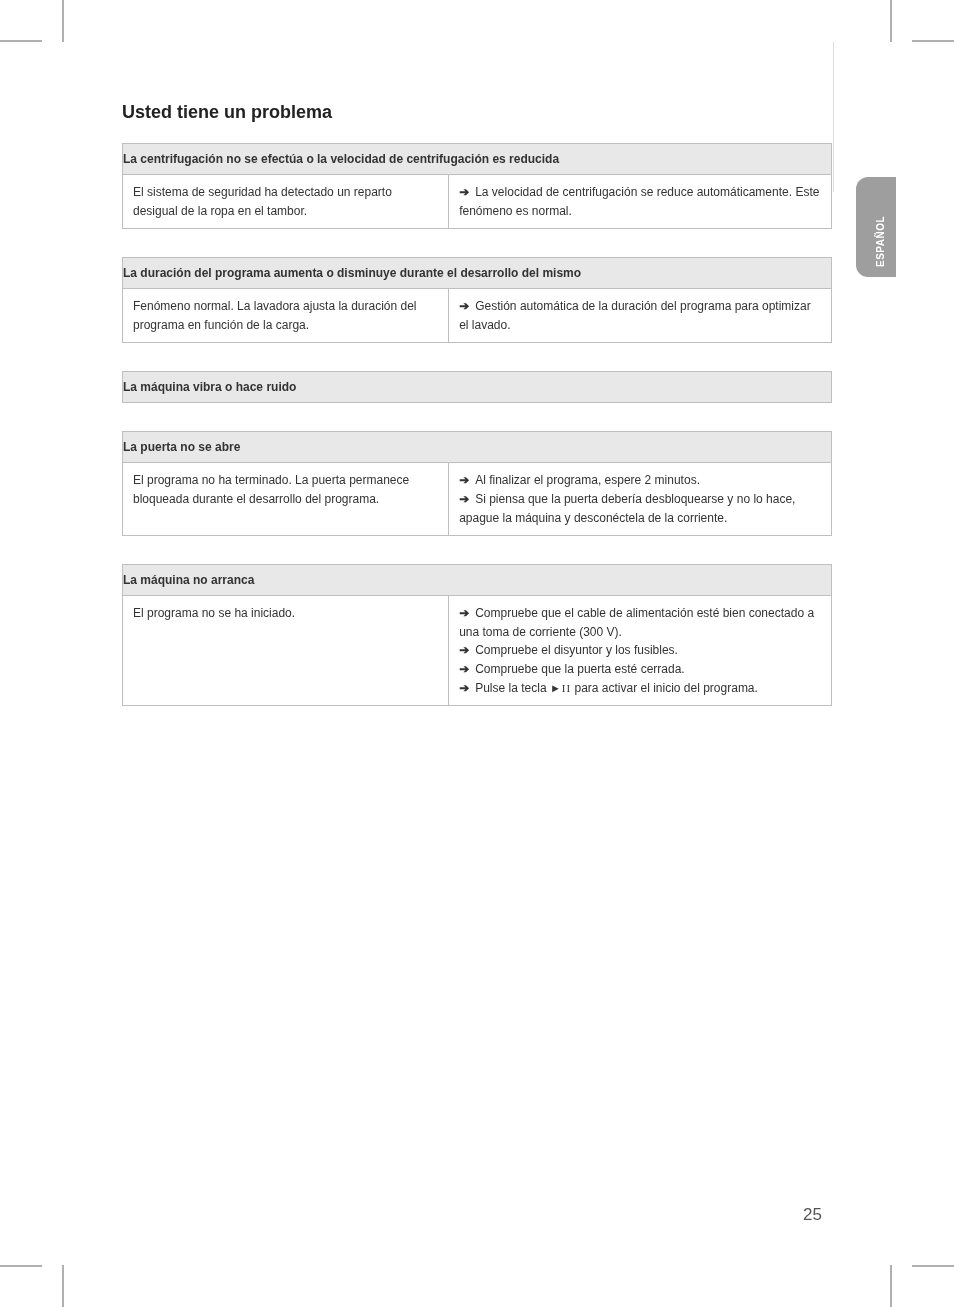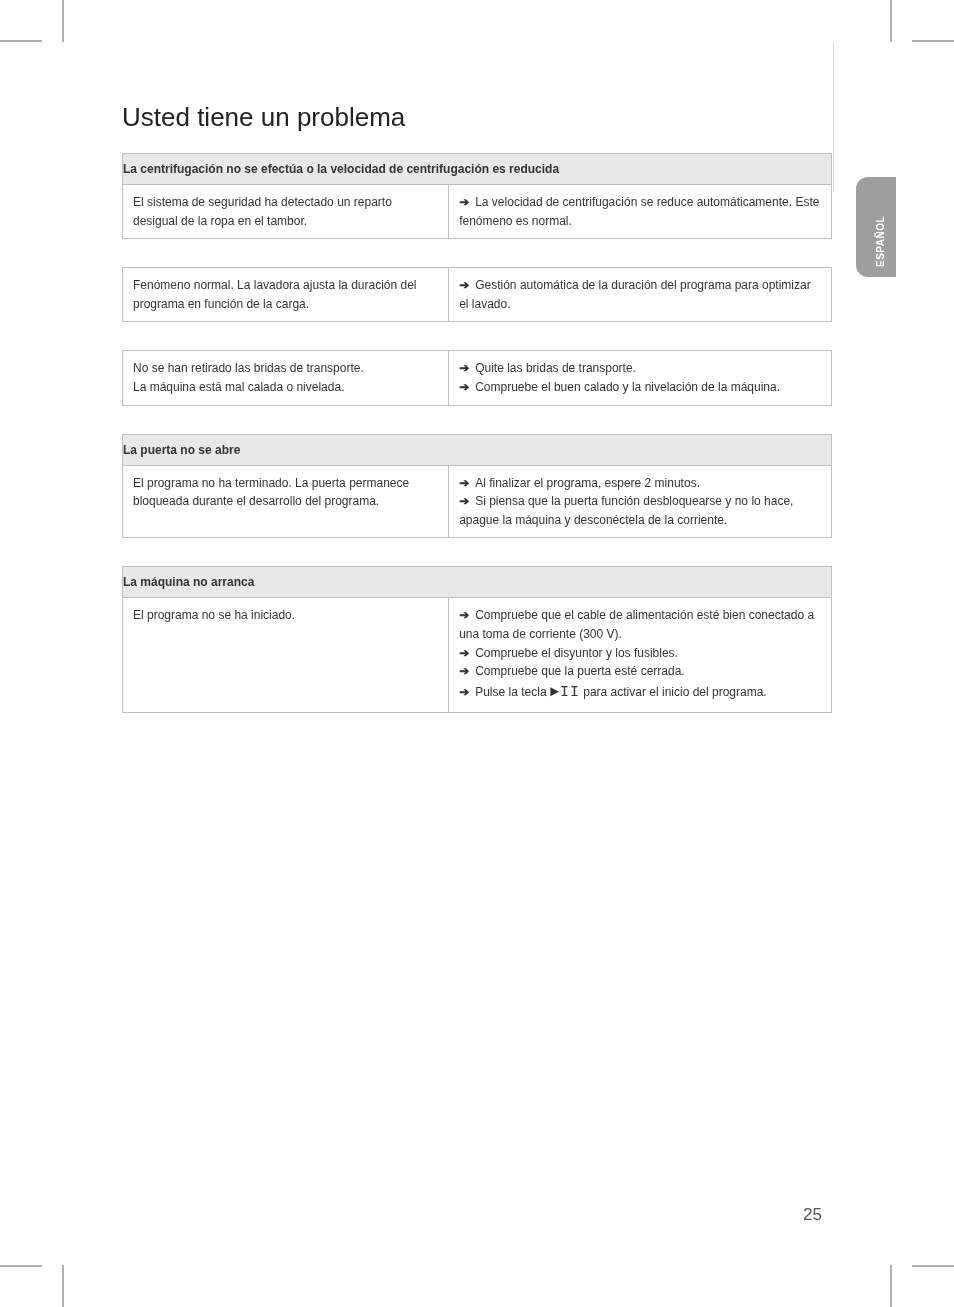--- a/index.html
+++ b/index.html
@@ -67,22 +67,22 @@
     text-orientation: mixed;
   }
   .side-tab .lbl {
     transform: rotate(180deg);
     padding: 10px 10px;
     display: block;
     letter-spacing: 0.5px;
   }
 
   h1.section {
-    font-size: 26px;
-    font-weight: normal;
+    font-size: 18px;
+    font-weight: bold;
     margin: 0 8px 20px 0;
     color: #222;
   }
 
   table.tbl {
     width: 100%;
     border-collapse: collapse;
     margin-bottom: 28px;
     font-size: 12px;
   }
@@ -106,22 +106,22 @@
   table.tbl td.fix   { width: 54%; }
 
   .arrow {
     display: inline-block;
     font-weight: bold;
     color: #333;
     padding-right: 6px;
   }
   .playpause {
     display: inline-block;
-    font-family: Liberation Mono, monospace;
-    font-size: 15px;
+    font-family: Liberation Serif, serif;
+    font-size: 11px;
     letter-spacing: 1px;
   }
 
   .page-num {
     position: absolute;
     bottom: 40px;
     right: 70px;
     font-size: 17px;
     color: #555;
   }
@@ -157,49 +157,50 @@
       <td class="cause">El sistema de seguridad ha detectado un reparto desigual de la ropa en el tambor.</td>
       <td class="fix">
         <span class="arrow">➔</span><span>La velocidad de centrifugación se reduce automáticamente. Este fenómeno es normal.</span>
       </td>
     </tr>
   </tbody>
     </table>
 
   <table class="tbl">
     <tbody>
+        <tr>
+          <th class="hdr" colspan="2">La duración del programa aumenta o disminuye durante el desarrollo del mismo</th>
+        </tr>
     <tr>
       <td class="cause">Fenómeno normal. La lavadora ajusta la duración del programa en función de la carga.</td>
       <td class="fix">
         <span class="arrow">➔</span><span>Gestión automática de la duración del programa para optimizar el lavado.</span>
       </td>
     </tr>
   </tbody>
     </table>
 
   <table class="tbl">
     <tbody>
-    <tr>
-      <td class="cause" style="white-space:pre-line">No se han retirado las bridas de transporte.
-La máquina está mal calada o nivelada.</td>
-      <td class="fix" style="white-space:pre-line"><span class="arrow">➔</span><span>Quite las bridas de transporte.</span><br><span class="arrow">➔</span><span>Compruebe el buen calado y la nivelación de la máquina.</span></td>
-    </tr>
+        <tr>
+          <th class="hdr" colspan="2">La máquina vibra o hace ruido</th>
+        </tr>
   </tbody>
     </table>
 
   <table class="tbl">
     <tbody>
         <tr>
           <th class="hdr" colspan="2">La puerta no se abre</th>
         </tr>
     <tr>
       <td class="cause">El programa no ha terminado. La puerta permanece bloqueada durante el desarrollo del programa.</td>
       <td class="fix">
         <span class="arrow">➔</span><span>Al finalizar el programa, espere 2 minutos.</span><br>
-        <span class="arrow">➔</span><span>Si piensa que la puerta función desbloquearse y no lo hace, apague la máquina y desconéctela de la corriente.</span>
+        <span class="arrow">➔</span><span>Si piensa que la puerta debería desbloquearse y no lo hace, apague la máquina y desconéctela de la corriente.</span>
       </td>
     </tr>
   </tbody>
     </table>
 
   <table class="tbl">
     <tbody>
         <tr>
           <th class="hdr" colspan="2">La máquina no arranca</th>
         </tr>

